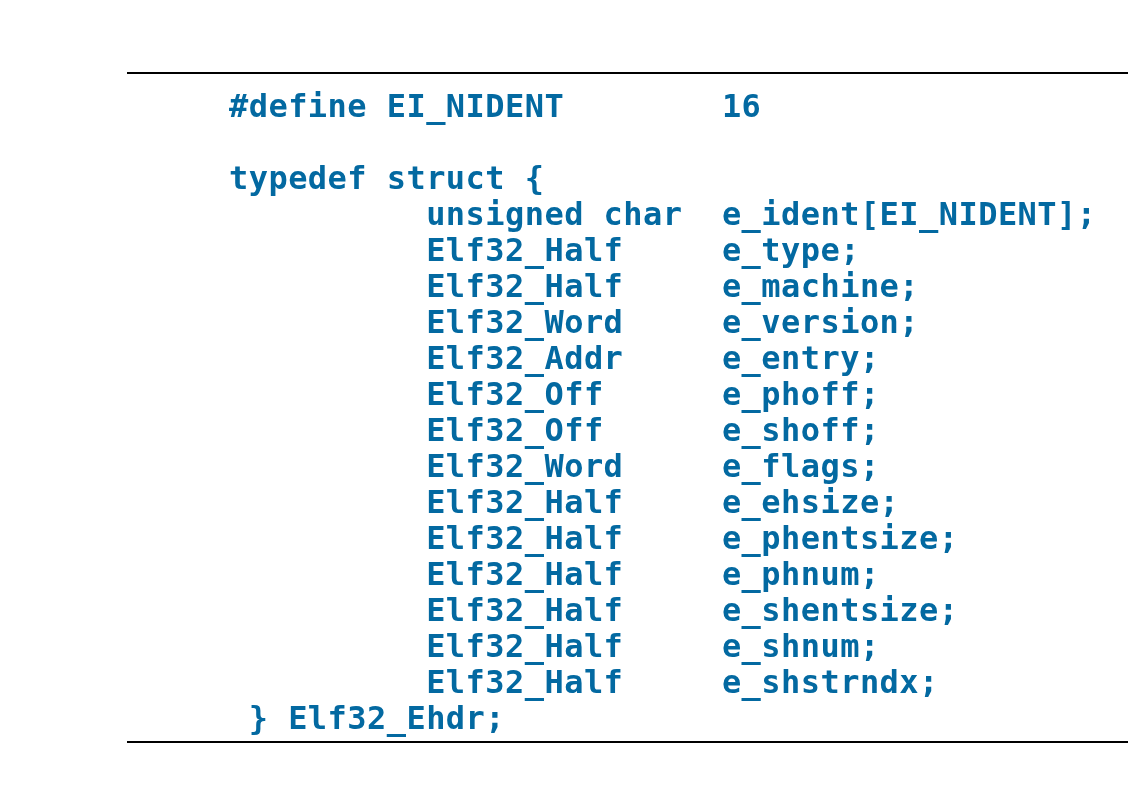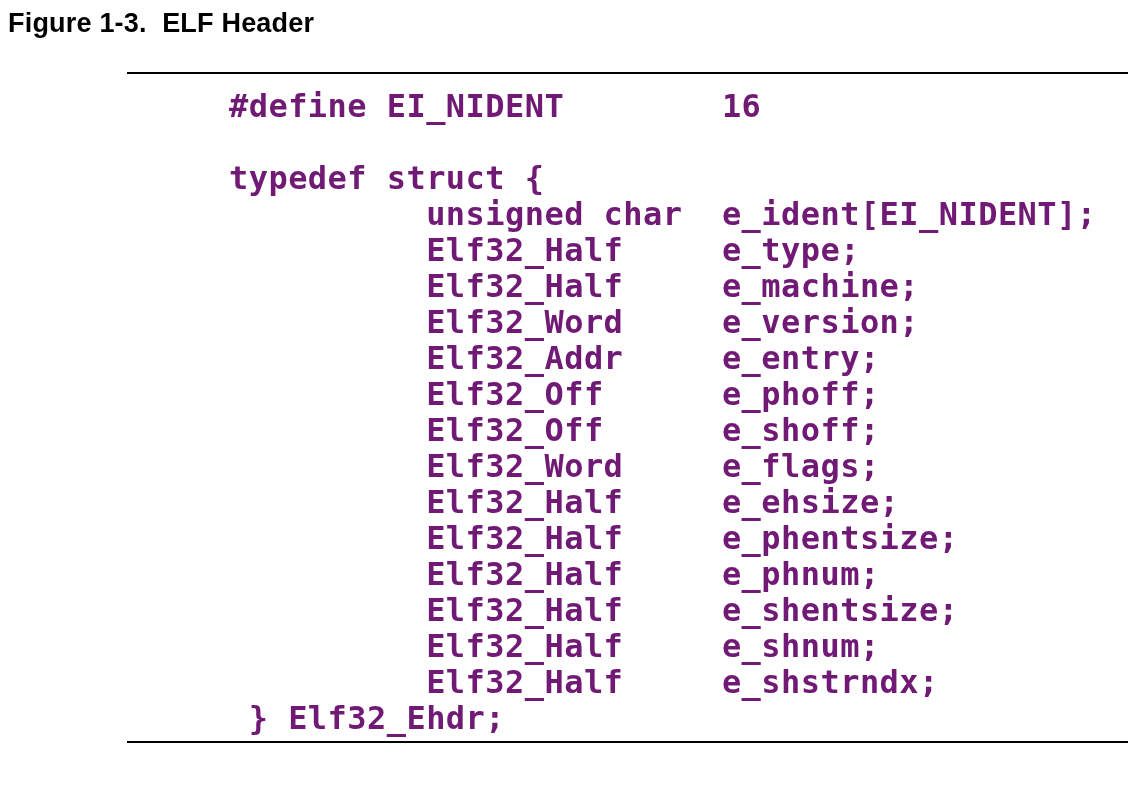--- a/index.html
+++ b/index.html
@@ -39,29 +39,28 @@
     position: absolute;
     left: 229px;
     top: 88px;
     margin: 0;
     font-family: "DejaVu Sans Mono", monospace;
     font-weight: bold;
     font-size: 32px;
     line-height: 36px;
     letter-spacing: 0.45px;
     white-space: pre;
-    color: #701a75;
+    color: #0369a1;
   }
 </style>
 </head>
 <body>
 
 <div class="page">
 
-  <div class="figure-title">Figure 1-3.  ELF Header</div>
 
   <div class="rule rule-top"></div>
 
   <pre class="code-listing">#define EI_NIDENT        16
 
 typedef struct {
           unsigned char  e_ident[EI_NIDENT];
           Elf32_Half     e_type;
           Elf32_Half     e_machine;
           Elf32_Word     e_version;

